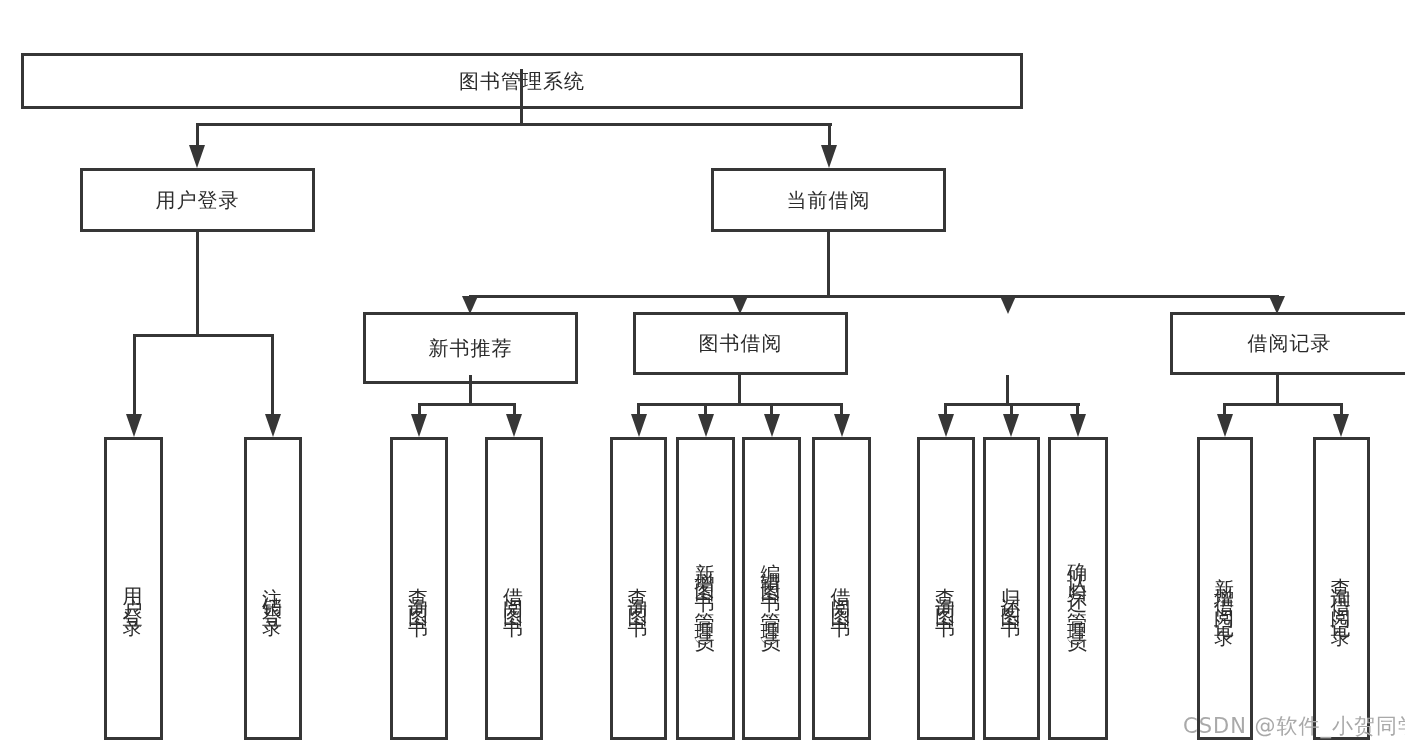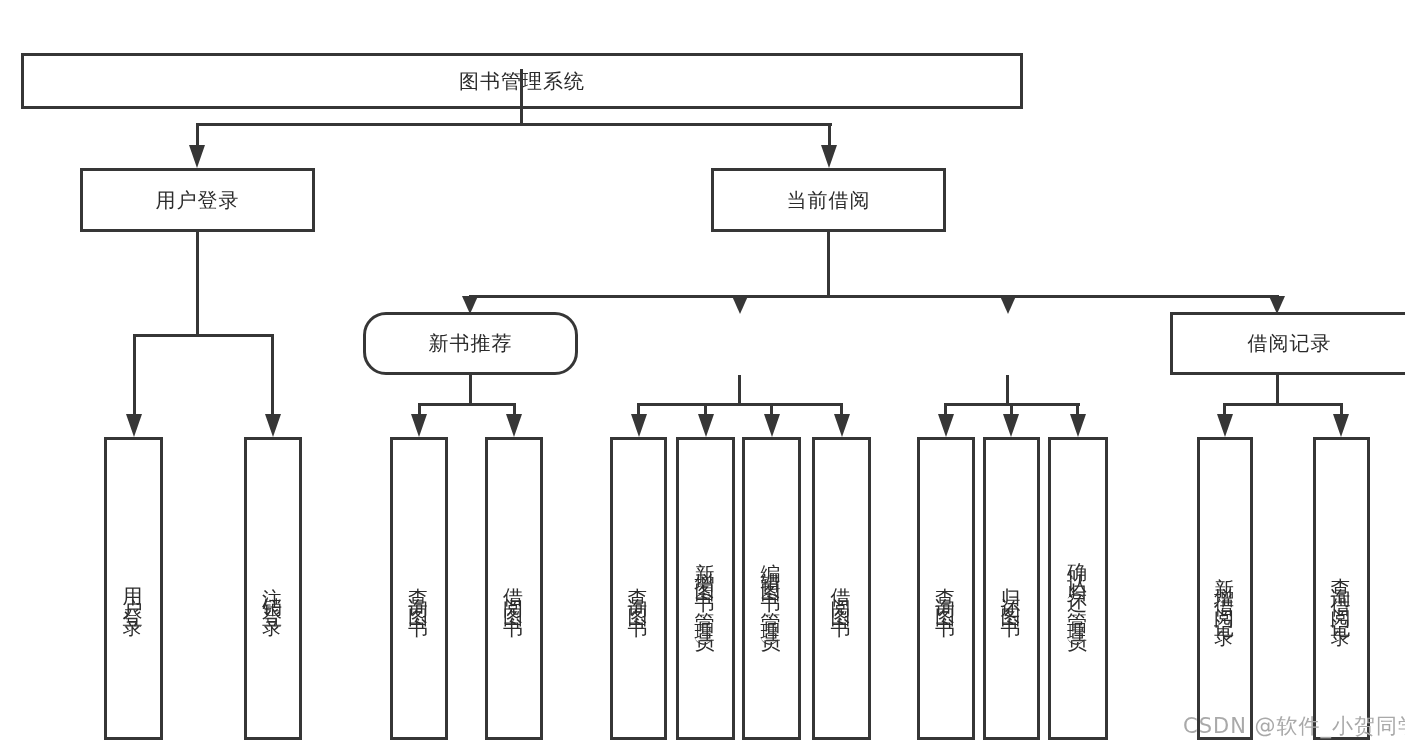--- a/index.html
+++ b/index.html
@@ -82,21 +82,22 @@
   <div class="ar" style="left:126px;top:414px;"></div>
   <div class="ar" style="left:265px;top:414px;"></div>
 
   <div class="vl" style="left:827px;top:232px;height:66px;"></div>
   <div class="hl" style="left:469px;top:295px;width:810px;"></div>
   <div class="ar2" style="left:462px;top:296px;"></div>
   <div class="ar2" style="left:732px;top:296px;"></div>
   <div class="ar2" style="left:1000px;top:296px;"></div>
   <div class="ar2" style="left:1269px;top:296px;"></div>
 
-  <div class="box" style="left:363px;top:312px;width:215px;height:63px;border-radius:23px;">新书推荐</div>
+  <div class="box" style="left:363px;top:312px;width:215px;height:72px;">新书推荐</div>
+  <div class="box" style="left:633px;top:312px;width:215px;height:63px;">图书借阅</div>
   <div class="box" style="left:1170px;top:312px;width:239px;height:63px;">借阅记录</div>
 
   <div class="vl" style="left:469px;top:375px;height:31px;"></div>
   <div class="hl" style="left:418px;top:403px;width:98px;"></div>
   <div class="vl" style="left:418px;top:403px;height:16px;"></div>
   <div class="vl" style="left:513px;top:403px;height:16px;"></div>
   <div class="ar" style="left:411px;top:414px;"></div>
   <div class="ar" style="left:506px;top:414px;"></div>
 
   <div class="vl" style="left:738px;top:375px;height:31px;"></div>

